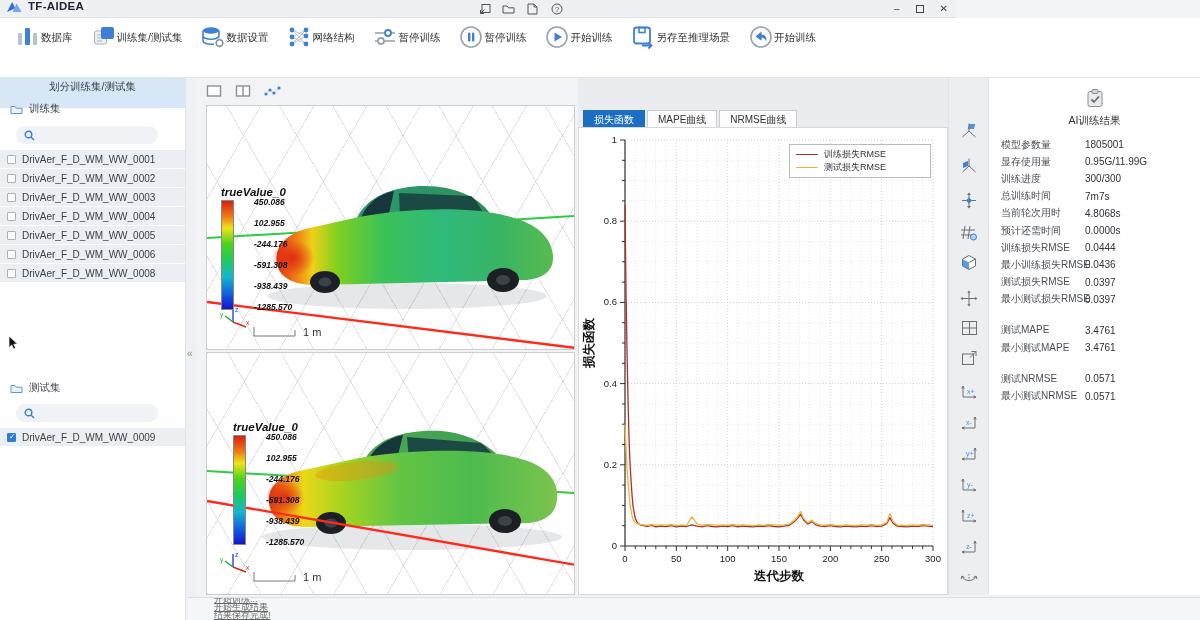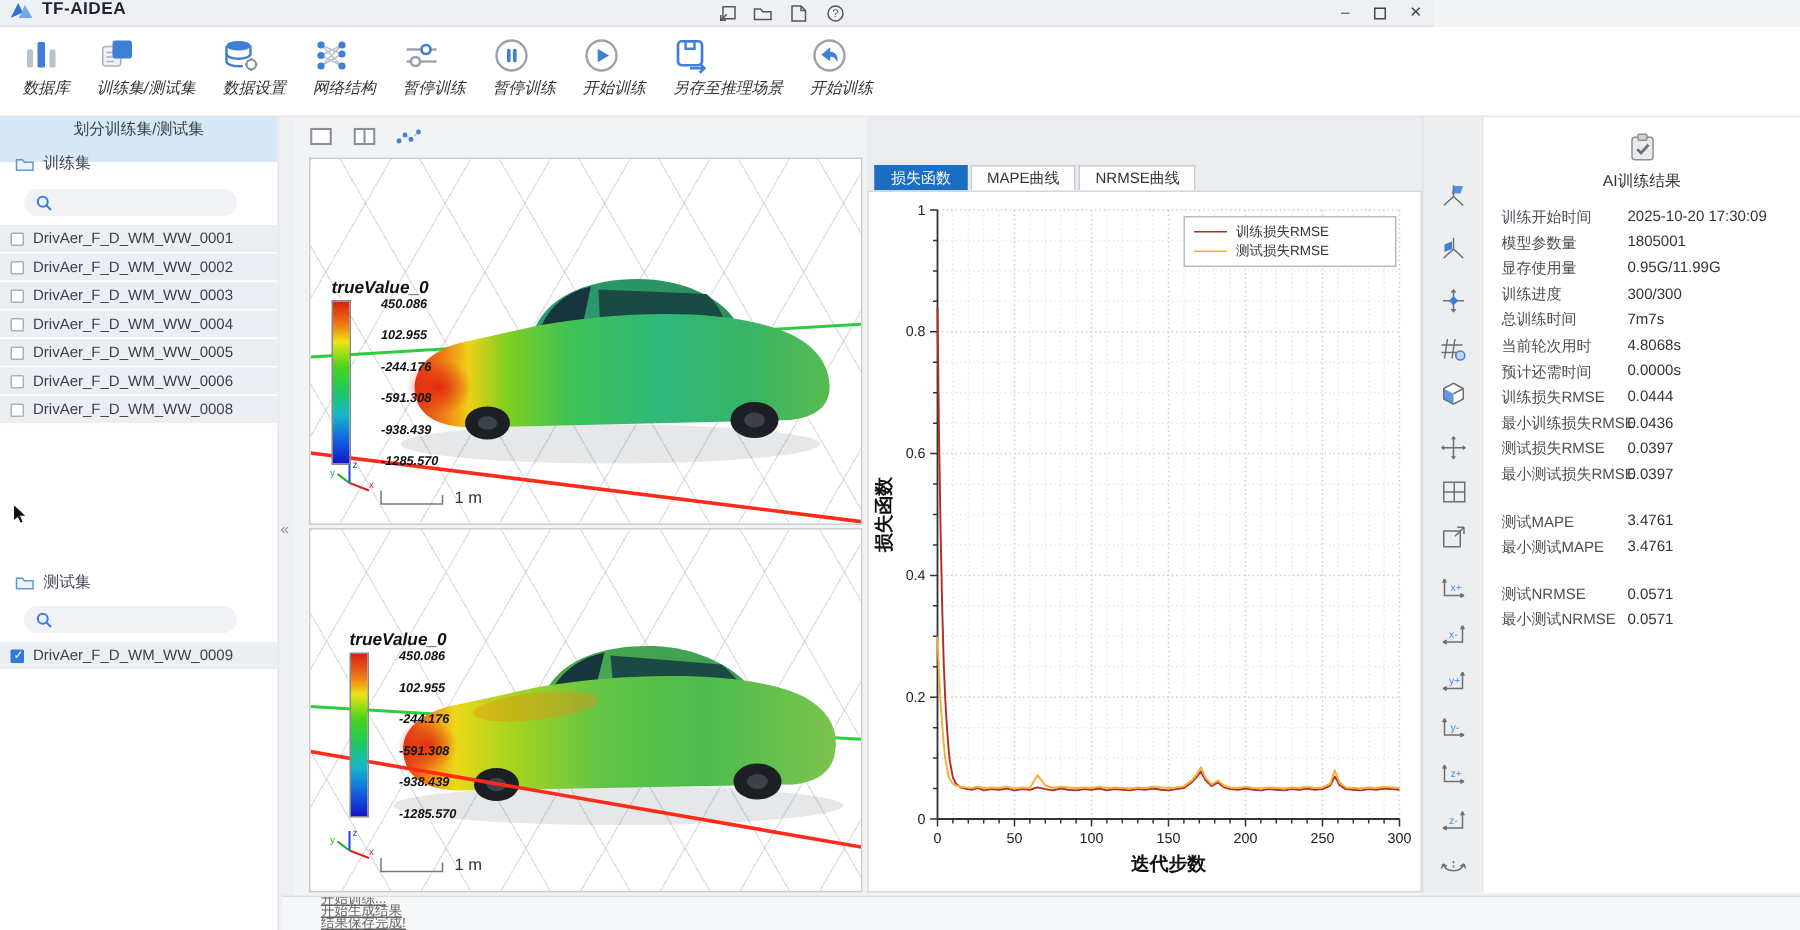--- a/index.html
+++ b/index.html
@@ -12,21 +12,21 @@
   #titlebar{left:0;top:0;width:956px;height:18px;background:#eef1f4;border-bottom:1px solid #dfe3e8;display:flex;align-items:flex-start;}
   #titlebar .app-title{font-size:11.5px;font-weight:bold;color:#1f2430;margin-left:6px;letter-spacing:.3px;}
   #menu-icons{position:absolute;left:478px;top:2px;display:flex;gap:11px;}
   #menu-icons .mi{width:13px;height:13px;display:inline-flex;align-items:center;justify-content:center;color:#555;}
   #win-controls{position:absolute;right:8px;top:0;height:18px;display:flex;gap:16px;align-items:center;}
   #win-controls span{color:#444;font-size:10px;line-height:18px;cursor:default;}
   #win-controls .maxi{display:inline-block;width:8px;height:8px;border:1px solid #444;}
 
   
   #toolbar{left:0;top:18px;width:1200px;height:60px;background:#fff;border-bottom:1px solid #e3e6ea;display:flex;align-items:flex-start;padding:6px 0 0 6px;}
-  .tool{display:flex;flex-direction:column;align-items:flex-start;padding:0 9px;cursor:pointer;font-style:italic;}
+  .tool{display:flex;align-items:center;padding:0 9px;cursor:pointer;}
   .tool .lbl{font-size:10.5px;color:#333;margin-top:2px;white-space:nowrap;}
 
   
   #sidebar{left:0;top:78px;width:186px;height:542px;background:#fff;border-right:1px solid #e2e5e9;}
   #sidebar-header{left:0;top:0;width:100%;height:30px;background:#d7e7f6;font-size:10.5px;color:#344;text-align:center;line-height:17px;}
   .sec-title{position:absolute;left:10px;display:flex;align-items:center;gap:6px;font-size:10.5px;color:#445;}
   .search{position:absolute;left:16px;width:142px;height:18px;background:#f0f2f5;border-radius:9px;display:flex;align-items:center;padding-left:8px;gap:5px;}
   .search input{border:none;background:transparent;outline:none;width:100px;font-size:10px;color:#333;}
   .ds-list{position:absolute;left:0;width:185px;}
   .ds-row{height:19px;display:flex;align-items:center;gap:6px;padding-left:7px;background:#ebeef2;border-bottom:1px solid #fff;cursor:pointer;}
@@ -694,24 +694,20 @@
     <div class="hd-icon">
       <svg width="20" height="20">
           <rect x="3" y="3.5" width="14" height="15" rx="2" fill="#e8eaec" stroke="#8a9096"></rect>
           <rect x="7" y="1.5" width="6" height="4" rx="1" fill="#cfd4d9" stroke="#8a9096"></rect>
           <path d="M6.5,11.5 L9,14 L14,8.5" fill="none" stroke="#6b7075" stroke-width="1.8"></path>
         </svg>
     </div>
     <div class="hd-title">AI训练结果</div>
     <div id="stat-rows">
       <div class="stat-row">
-          <span class="sl">训练开始时间</span>
-          <span class="sv">2025-10-20 17:30:09</span>
-        </div>
-      <div class="stat-row">
           <span class="sl">模型参数量</span>
           <span class="sv">1805001</span>
         </div>
       <div class="stat-row">
           <span class="sl">显存使用量</span>
           <span class="sv">0.95G/11.99G</span>
         </div>
       <div class="stat-row">
           <span class="sl">训练进度</span>
           <span class="sv">300/300</span>

